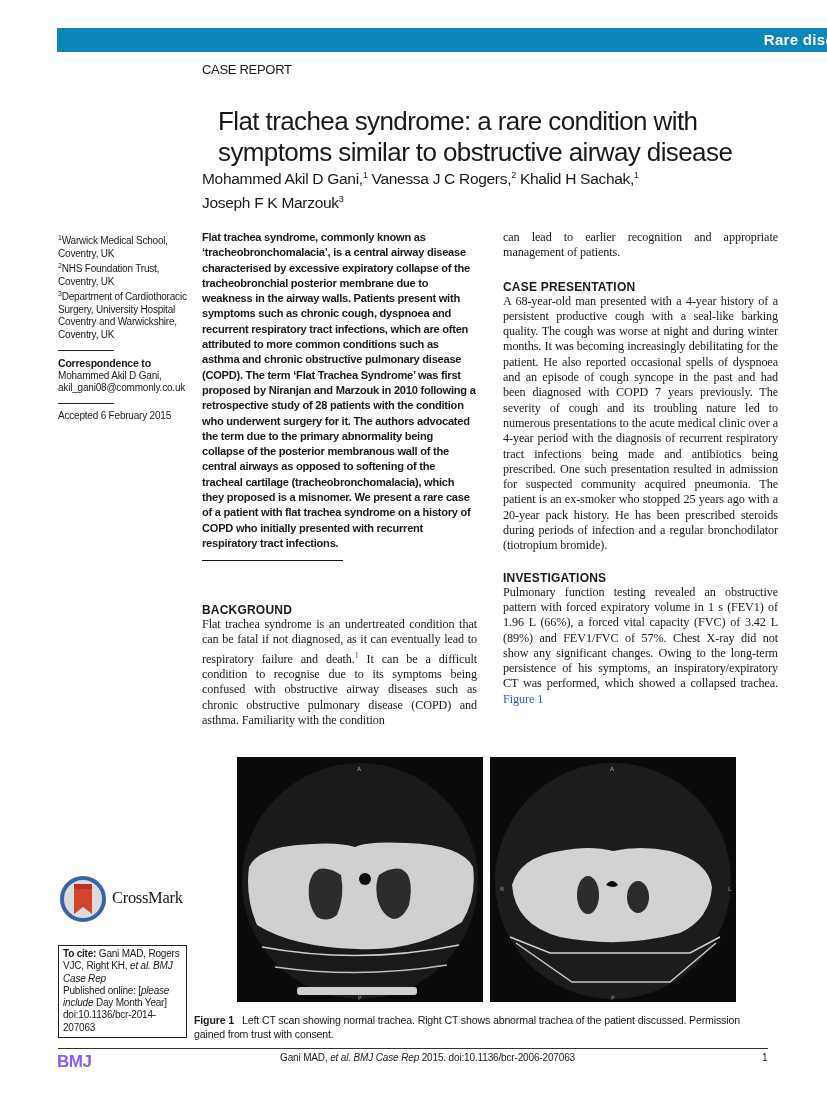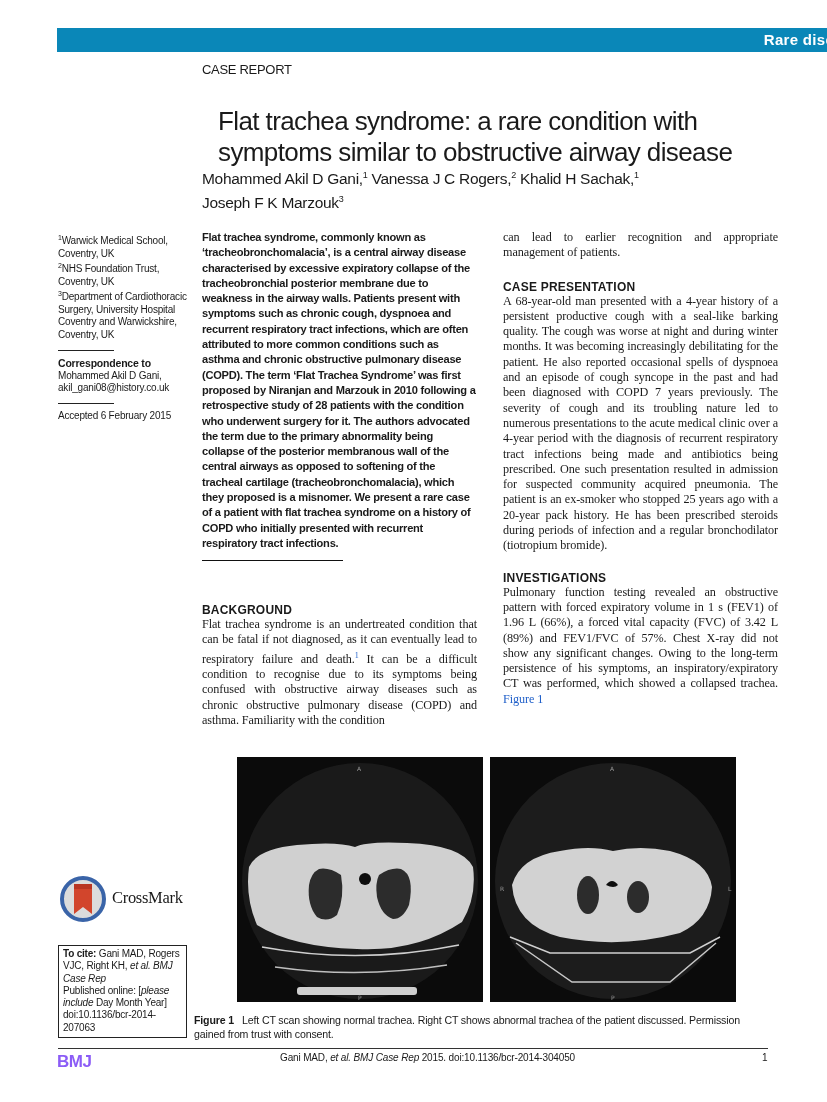--- a/index.html
+++ b/index.html
@@ -59,21 +59,21 @@
   <span>Mohammed Akil D Gani,</span><sup>1</sup><span> Vanessa J C Rogers,</span><sup>2</sup><span> Khalid H Sachak,</span><sup>1</sup><br><span> Joseph F K Marzouk</span><sup>3</sup>
 </div>
 
 <div class="sidebar sans">
   <div><sup>1</sup><span>Warwick Medical School, Coventry, UK</span></div>
   <div><sup>2</sup><span>NHS Foundation Trust, Coventry, UK</span></div>
   <div><sup>3</sup><span>Department of Cardiothoracic Surgery, University Hospital Coventry and Warwickshire, Coventry, UK</span></div>
   <div class="side-rule"></div>
   <div class="corr-title">Correspondence to</div>
   <div>Mohammed Akil D Gani,</div>
-  <div>akil_gani08@history.co.uk</div>
+  <div>akil_gani08@commonly.co.uk</div>
   <div class="side-rule"></div>
   <div>Accepted 6 February 2015</div>
 </div>
 
 <div class="col col-left" style="top:230px;">
   <div class="summary-text sans">Flat trachea syndrome, commonly known as ‘tracheobronchomalacia’, is a central airway disease characterised by excessive expiratory collapse of the tracheobronchial posterior membrane due to weakness in the airway walls. Patients present with symptoms such as chronic cough, dyspnoea and recurrent respiratory tract infections, which are often attributed to more common conditions such as asthma and chronic obstructive pulmonary disease (COPD). The term ‘Flat Trachea Syndrome’ was first proposed by Niranjan and Marzouk in 2010 following a retrospective study of 28 patients with the condition who underwent surgery for it. The authors advocated the term due to the primary abnormality being collapse of the posterior membranous wall of the central airways as opposed to softening of the tracheal cartilage (tracheobronchomalacia), which they proposed is a misnomer. We present a rare case of a patient with flat trachea syndrome on a history of COPD who initially presented with recurrent respiratory tract infections.</div>
 </div>
 <div class="summary-rule"></div>
 
 <div class="col col-left" style="top:603px;">
@@ -132,14 +132,14 @@
 </div>
 
 <div class="cite-box sans">
   <b>To cite:</b><span> Gani MAD, Rogers VJC, Right KH, </span><i>et al. BMJ Case Rep</i><br>
   <span>Published online: [</span><i>please include</i><span> Day Month Year]</span><br>
   <span>doi:10.1136/bcr-2014-207063</span>
 </div>
 
 <div class="footer-rule"></div>
 <div class="bmj-logo sans">BMJ</div>
-<div class="footer-cite sans"><span>Gani MAD, </span><i>et al. BMJ Case Rep</i><span> 2015. doi:10.1136/bcr-2014-304050</span></div>
+<div class="footer-cite sans"><span>Gani MAD, </span><i>et al. BMJ Case Rep</i><span> 2015. doi:10.1136/bcr-2006-207063</span></div>
 <div class="page-num sans">1</div>
 
 </body></html>

